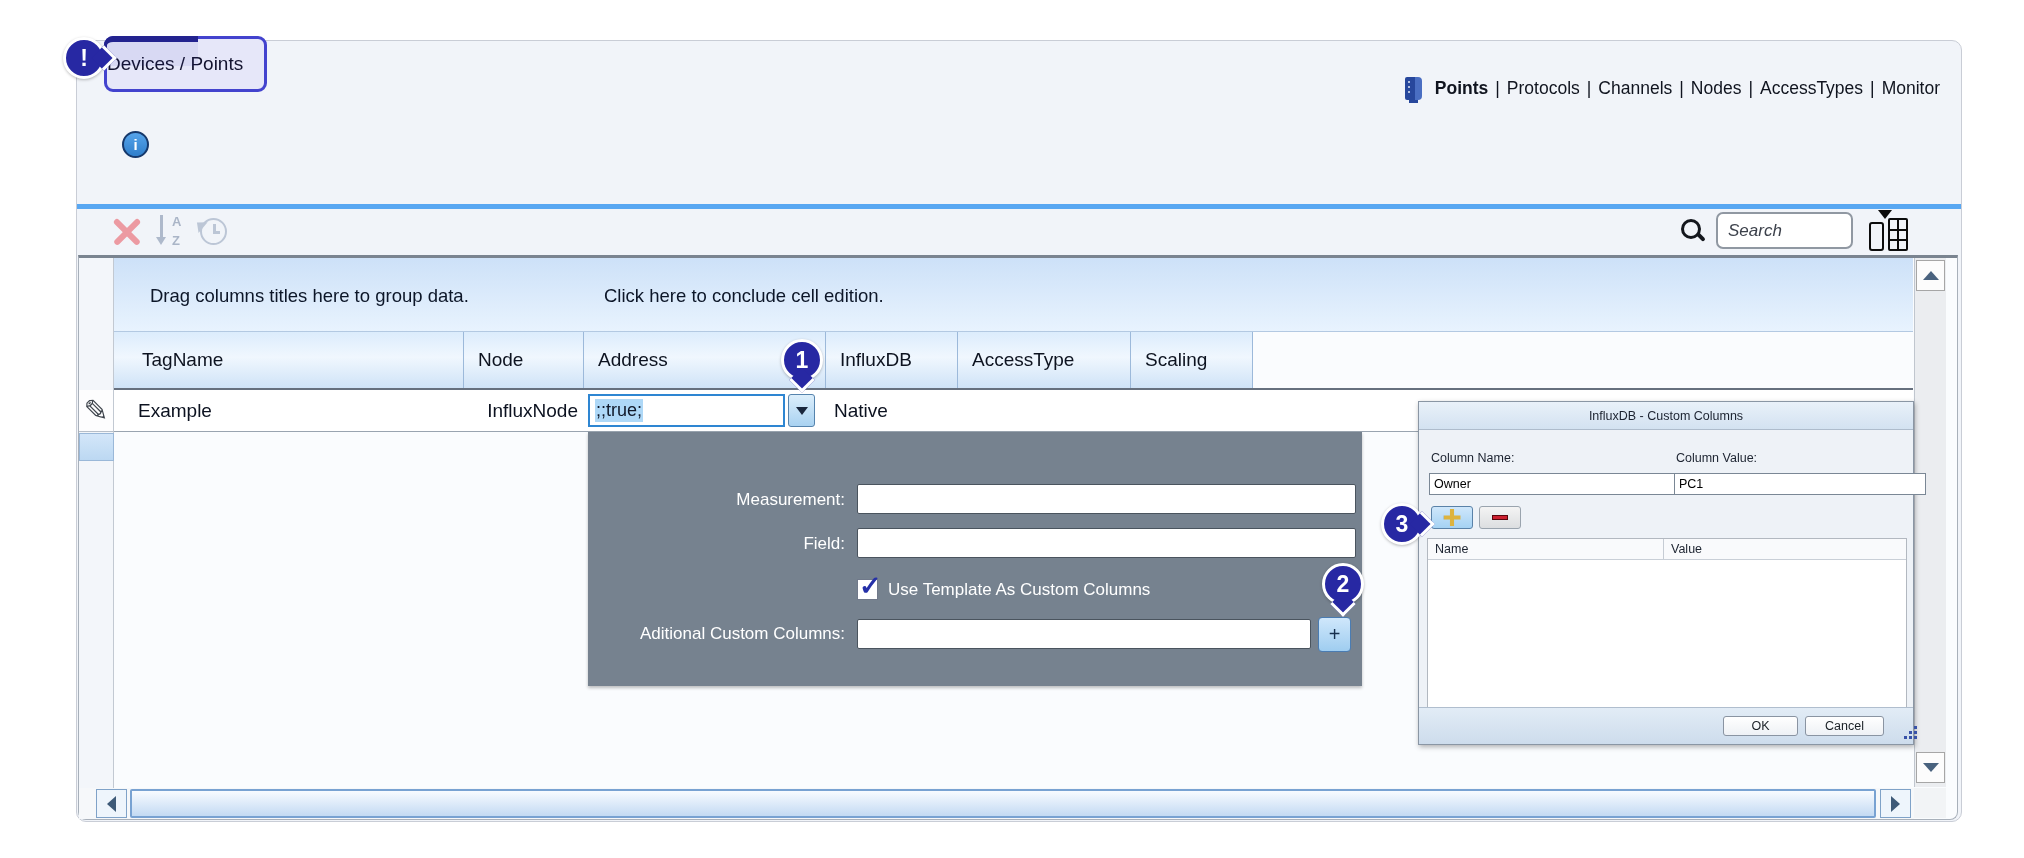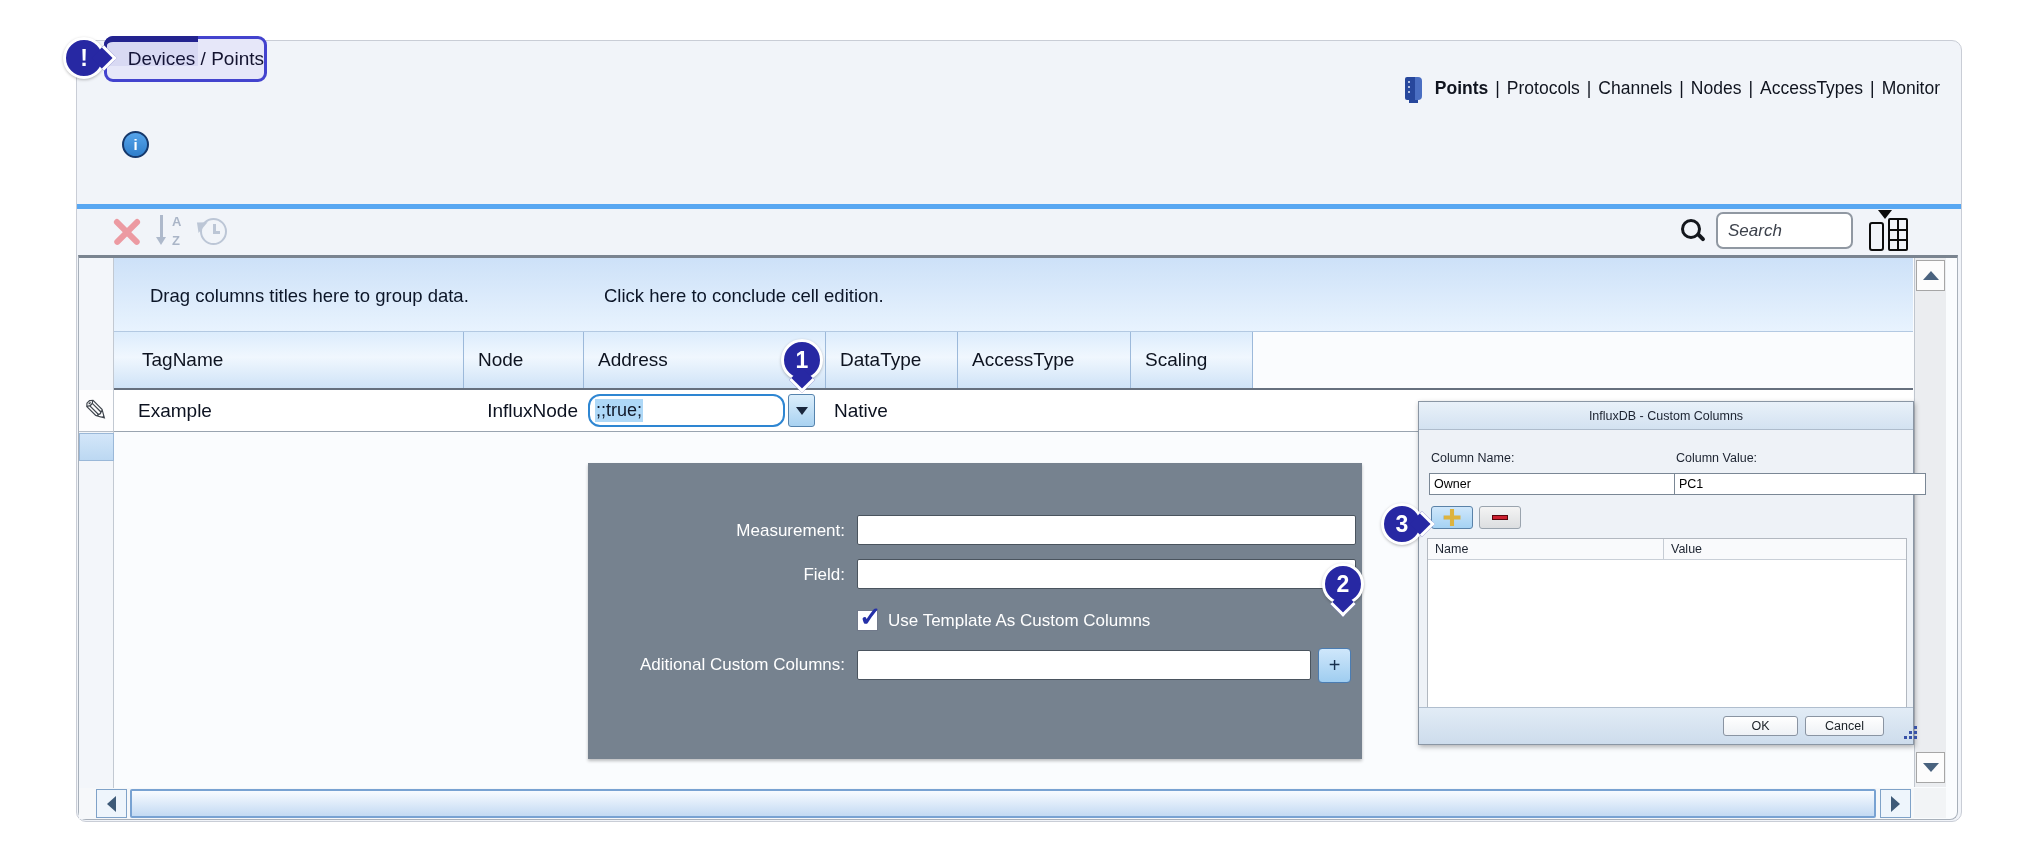--- a/index.html
+++ b/index.html
@@ -5,23 +5,23 @@
   * { margin:0; padding:0; box-sizing:border-box; }
   html,body { background:#fff; font-family:"Liberation Sans", sans-serif; }
   .stage { position:relative; width:2024px; height:858px; background:#fff; overflow:hidden; }
 
   
   .window { position:absolute; left:76px; top:40px; width:1886px; height:782px;
     background:#f1f4f9; border:1px solid #c9cdd6; border-radius:10px; z-index:0; }
   .blue-line { position:absolute; left:77px; top:204px; width:1884px; height:5px; background:#58a7f2; z-index:1; }
 
   
-  .title-tab { position:absolute; left:104px; top:36px; width:163px; height:46px;
+  .title-tab { position:absolute; left:104px; top:36px; width:163px; height:56px;
     background:#e6e7f9; border:3px solid #4343ce; border-radius:9px; z-index:11;
-    display:flex; align-items:center; justify-content:flex-end;
+    display:flex; align-items:center; justify-content:flex-start;
     font-size:19px; color:#13132f; }
   .title-tab::before { content:''; position:absolute; top:-3px; left:-3px; width:58%; height:24px;
     border-top:6px solid #23238f; border-left:3px solid #23238f; border-radius:9px 0 0 0;
     background:rgba(45,45,170,0.07); pointer-events:none; }
 
   .badge { position:absolute; width:42px; height:42px; background:#2728a3; border:3px solid #fff;
     border-radius:50%; color:#fff; font-weight:bold; font-size:23px; z-index:12;
     display:flex; align-items:center; justify-content:center; box-shadow:0 1px 3px rgba(0,0,0,.25); }
   .badge::after { content:''; position:absolute; width:15px; height:15px; background:#2728a3; z-index:-1; }
   .badge.tail-right::after { right:-11px; top:50%; transform:translateY(-50%) rotate(45deg);
@@ -107,32 +107,32 @@
   .dcell { height:100%; display:flex; align-items:center; }
   .pencil-cell { position:absolute; left:79px; top:390px; width:35px; height:42px; background:#fdfdfe;
     border-right:1px solid #c2c9d2; border-bottom:1px solid #b6bec8; z-index:3;
     display:flex; align-items:center; justify-content:center; }
   .pencil-glyph { font-size:30px; color:#3f454d; line-height:1; }
   .nextrow-cell { position:absolute; left:79px; top:433px; width:35px; height:28px;
     background:linear-gradient(180deg,#d3e6f9,#bcd8f2); border:1px solid #9ab8d8; z-index:3; }
 
   .addr-wrap { position:relative; width:242px; height:100%; }
   .addr-input { position:absolute; left:4px; top:4px; width:197px; height:33px; background:#fff;
-    border:2px solid #2e86d2; border-radius:12px; display:flex; align-items:center; padding-left:5px;
+    border:2px solid #2e86d2; border-radius:0; display:flex; align-items:center; padding-left:5px;
     font-size:18px; color:#101828; }
   .addr-input .sel { background:#aed8f7; padding:1px 1px; }
   .addr-drop { position:absolute; left:204px; top:4px; width:27px; height:33px;
     background:linear-gradient(180deg,#dceefb,#a9d2f1); border:1px solid #5583ad; border-radius:3px;
     display:flex; align-items:center; justify-content:center; }
   .addr-drop::after { content:''; border-left:6px solid transparent; border-right:6px solid transparent;
     border-top:8px solid #19263c; }
 
   
-  .gray-panel { position:absolute; left:588px; top:432px; width:774px; height:296px; background:#76828f;
-    box-shadow:0 2px 3px rgba(0,0,0,.25); z-index:5; font-size:17px; color:#fff;margin-top:31px; }
+  .gray-panel { position:absolute; left:588px; top:432px; width:774px; height:254px; background:#76828f;
+    box-shadow:0 2px 3px rgba(0,0,0,.25); z-index:5; font-size:17px; color:#fff; }
   .gp-label { position:absolute; left:0; width:257px; text-align:right; line-height:22px; }
   .gp-input { position:absolute; left:269px; width:499px; height:30px; background:#fff;
     border:1px solid #4a545e; border-radius:2px; font-family:"Liberation Sans",sans-serif; font-size:16px; padding:0 6px; }
   .gp-checkbox { position:absolute; left:269px; top:147px; width:21px; height:21px; background:#fff;
     border:1px solid #70798a; }
   .gp-checkbox .check { position:absolute; left:1px; top:-10px; font-size:27px; font-weight:bold; color:#2530a8; }
   .gp-add-btn { position:absolute; left:730px; top:185px; width:33px; height:35px;
     background:linear-gradient(180deg,#cfe7fb,#9fcdf0); border:1px solid #4a7cb2; border-radius:4px;
     color:#17304e; font-size:20px; display:flex; align-items:center; justify-content:center; cursor:default; }
 
@@ -245,21 +245,21 @@
 
   <div class="group-bar">
     <span class="hint1">Drag columns titles here to group data.</span>
     <span class="hint2">Click here to conclude cell edition.</span>
   </div>
 
   <div class="header-row">
     <div class="hcell first" style="width:350px">TagName</div>
     <div class="hcell" style="width:120px">Node</div>
     <div class="hcell" style="width:242px">Address</div>
-    <div class="hcell" style="width:132px">DataType</div>
+    <div class="hcell" style="width:132px">InfluxDB</div>
     <div class="hcell" style="width:173px">AccessType</div>
     <div class="hcell" style="width:122px">Scaling</div>
   </div>
 
   <div class="pencil-cell">
     <span class="pencil-glyph">✎</span>
   </div>
   <div class="nextrow-cell"></div>
 
   <div class="data-row">

